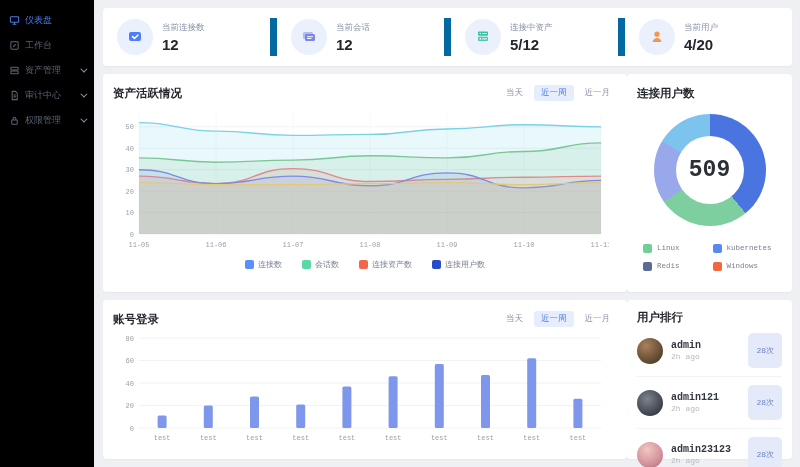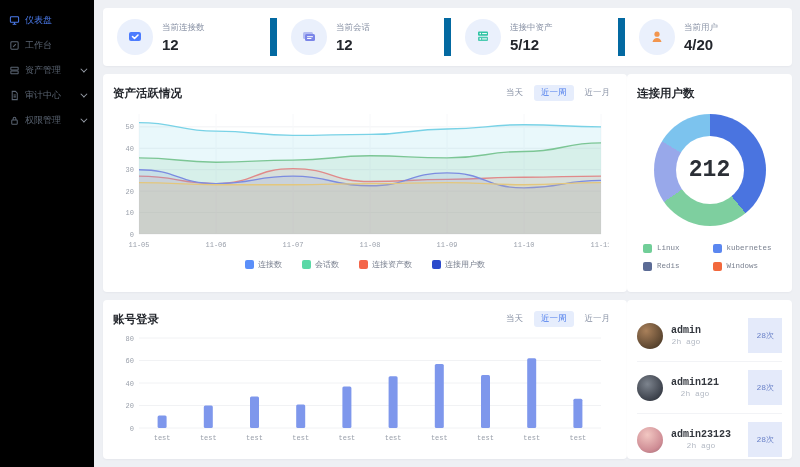--- a/index.html
+++ b/index.html
@@ -61,25 +61,25 @@
   .al-item { display:flex; align-items:flex-start; gap:5px; font-size:7.5px; color:#7a8190; }
   .al-swatch { width:9px; height:9px; border-radius:2px; flex:none; }
 
   
   .user-row { display:flex; align-items:center; gap:8px; padding:8px 0; cursor:pointer; }
   .user-row + .user-row { border-top:1px solid #f2f3f6; }
   .avatar { width:26px; height:26px; border-radius:50%; flex:none; }
   .av1 { background:radial-gradient(circle at 35% 30%,#a9805a,#5c4630 70%,#3a2c1e); }
   .av2 { background:radial-gradient(circle at 40% 35%,#7d848e,#3c414b 70%,#22252b); }
   .av3 { background:radial-gradient(circle at 40% 30%,#f2c7c2,#cf8d95 65%,#9c6470); }
-  .user-meta { display:flex; flex-direction:column; gap:1px;align-items:center; }
+  .user-meta { display:flex; flex-direction:column; gap:1px; }
   .user-name { font-size:10px; font-weight:600; color:#33373e; }
   .user-time { font-size:8px; color:#b4bac4; }
   .user-badge { margin-left:auto; background:#e4eafa; color:#6a82c8; font-size:8px;
-    padding:12px 8px; border-radius:0; }
+    padding:12px 8px; border-radius:5px; }
 </style>
 </head>
 <body>
 
 <div class="app">
 
   <aside class="sidebar">
     <div class="side-item active">
       <span class="sicon">
         <svg viewBox="0 0 12 12">
@@ -254,21 +254,21 @@
           </span>
         </div>
       </section>
 
       <section class="panel panel-narrow">
         <div class="panel-head">
           <span class="panel-title">连接用户数</span>
         </div>
         <div class="donut-wrap">
           <div class="donut" style="background: conic-gradient(rgb(74, 116, 224) 0deg, rgb(74, 116, 224) 140.5deg, rgb(126, 207, 159) 140.5deg, rgb(126, 207, 159) 235.3deg, rgb(152, 168, 234) 235.3deg, rgb(152, 168, 234) 300.8deg, rgb(124, 195, 238) 300.8deg, rgb(124, 195, 238) 360deg);">
-            <div class="donut-hole">212</div>
+            <div class="donut-hole">509</div>
           </div>
         </div>
         <div class="asset-legend">
           <span class="al-item">
             <span class="al-swatch" style="background: rgb(113, 206, 152);"></span>
             <span>Linux</span>
           </span>
           <span class="al-item">
             <span class="al-swatch" style="background: rgb(91, 135, 240);"></span>
             <span>kubernetes</span>
@@ -323,20 +323,23 @@
               <rect x="368.0" y="43.1" width="9" height="52.9" rx="1.5" fill="#7e97ec"></rect>
               <text x="372.5" y="108" text-anchor="middle" class="tk">test</text>
               <rect x="414.2" y="26.2" width="9" height="69.8" rx="1.5" fill="#7e97ec"></rect>
               <text x="418.7" y="108" text-anchor="middle" class="tk">test</text>
               <rect x="460.4" y="66.8" width="9" height="29.3" rx="1.5" fill="#7e97ec"></rect>
               <text x="464.9" y="108" text-anchor="middle" class="tk">test</text>
             </svg></div>
       </section>
 
       <section class="panel panel-narrow">
+        <div class="panel-head">
+          <span class="panel-title">用户排行</span>
+        </div>
         <div class="user-row">
           <span class="avatar av1"></span>
           <span class="user-meta">
             <span class="user-name">admin</span>
             <span class="user-time">2h ago</span>
           </span>
           <span class="user-badge">28次</span>
         </div>
         <div class="user-row">
           <span class="avatar av2"></span>

